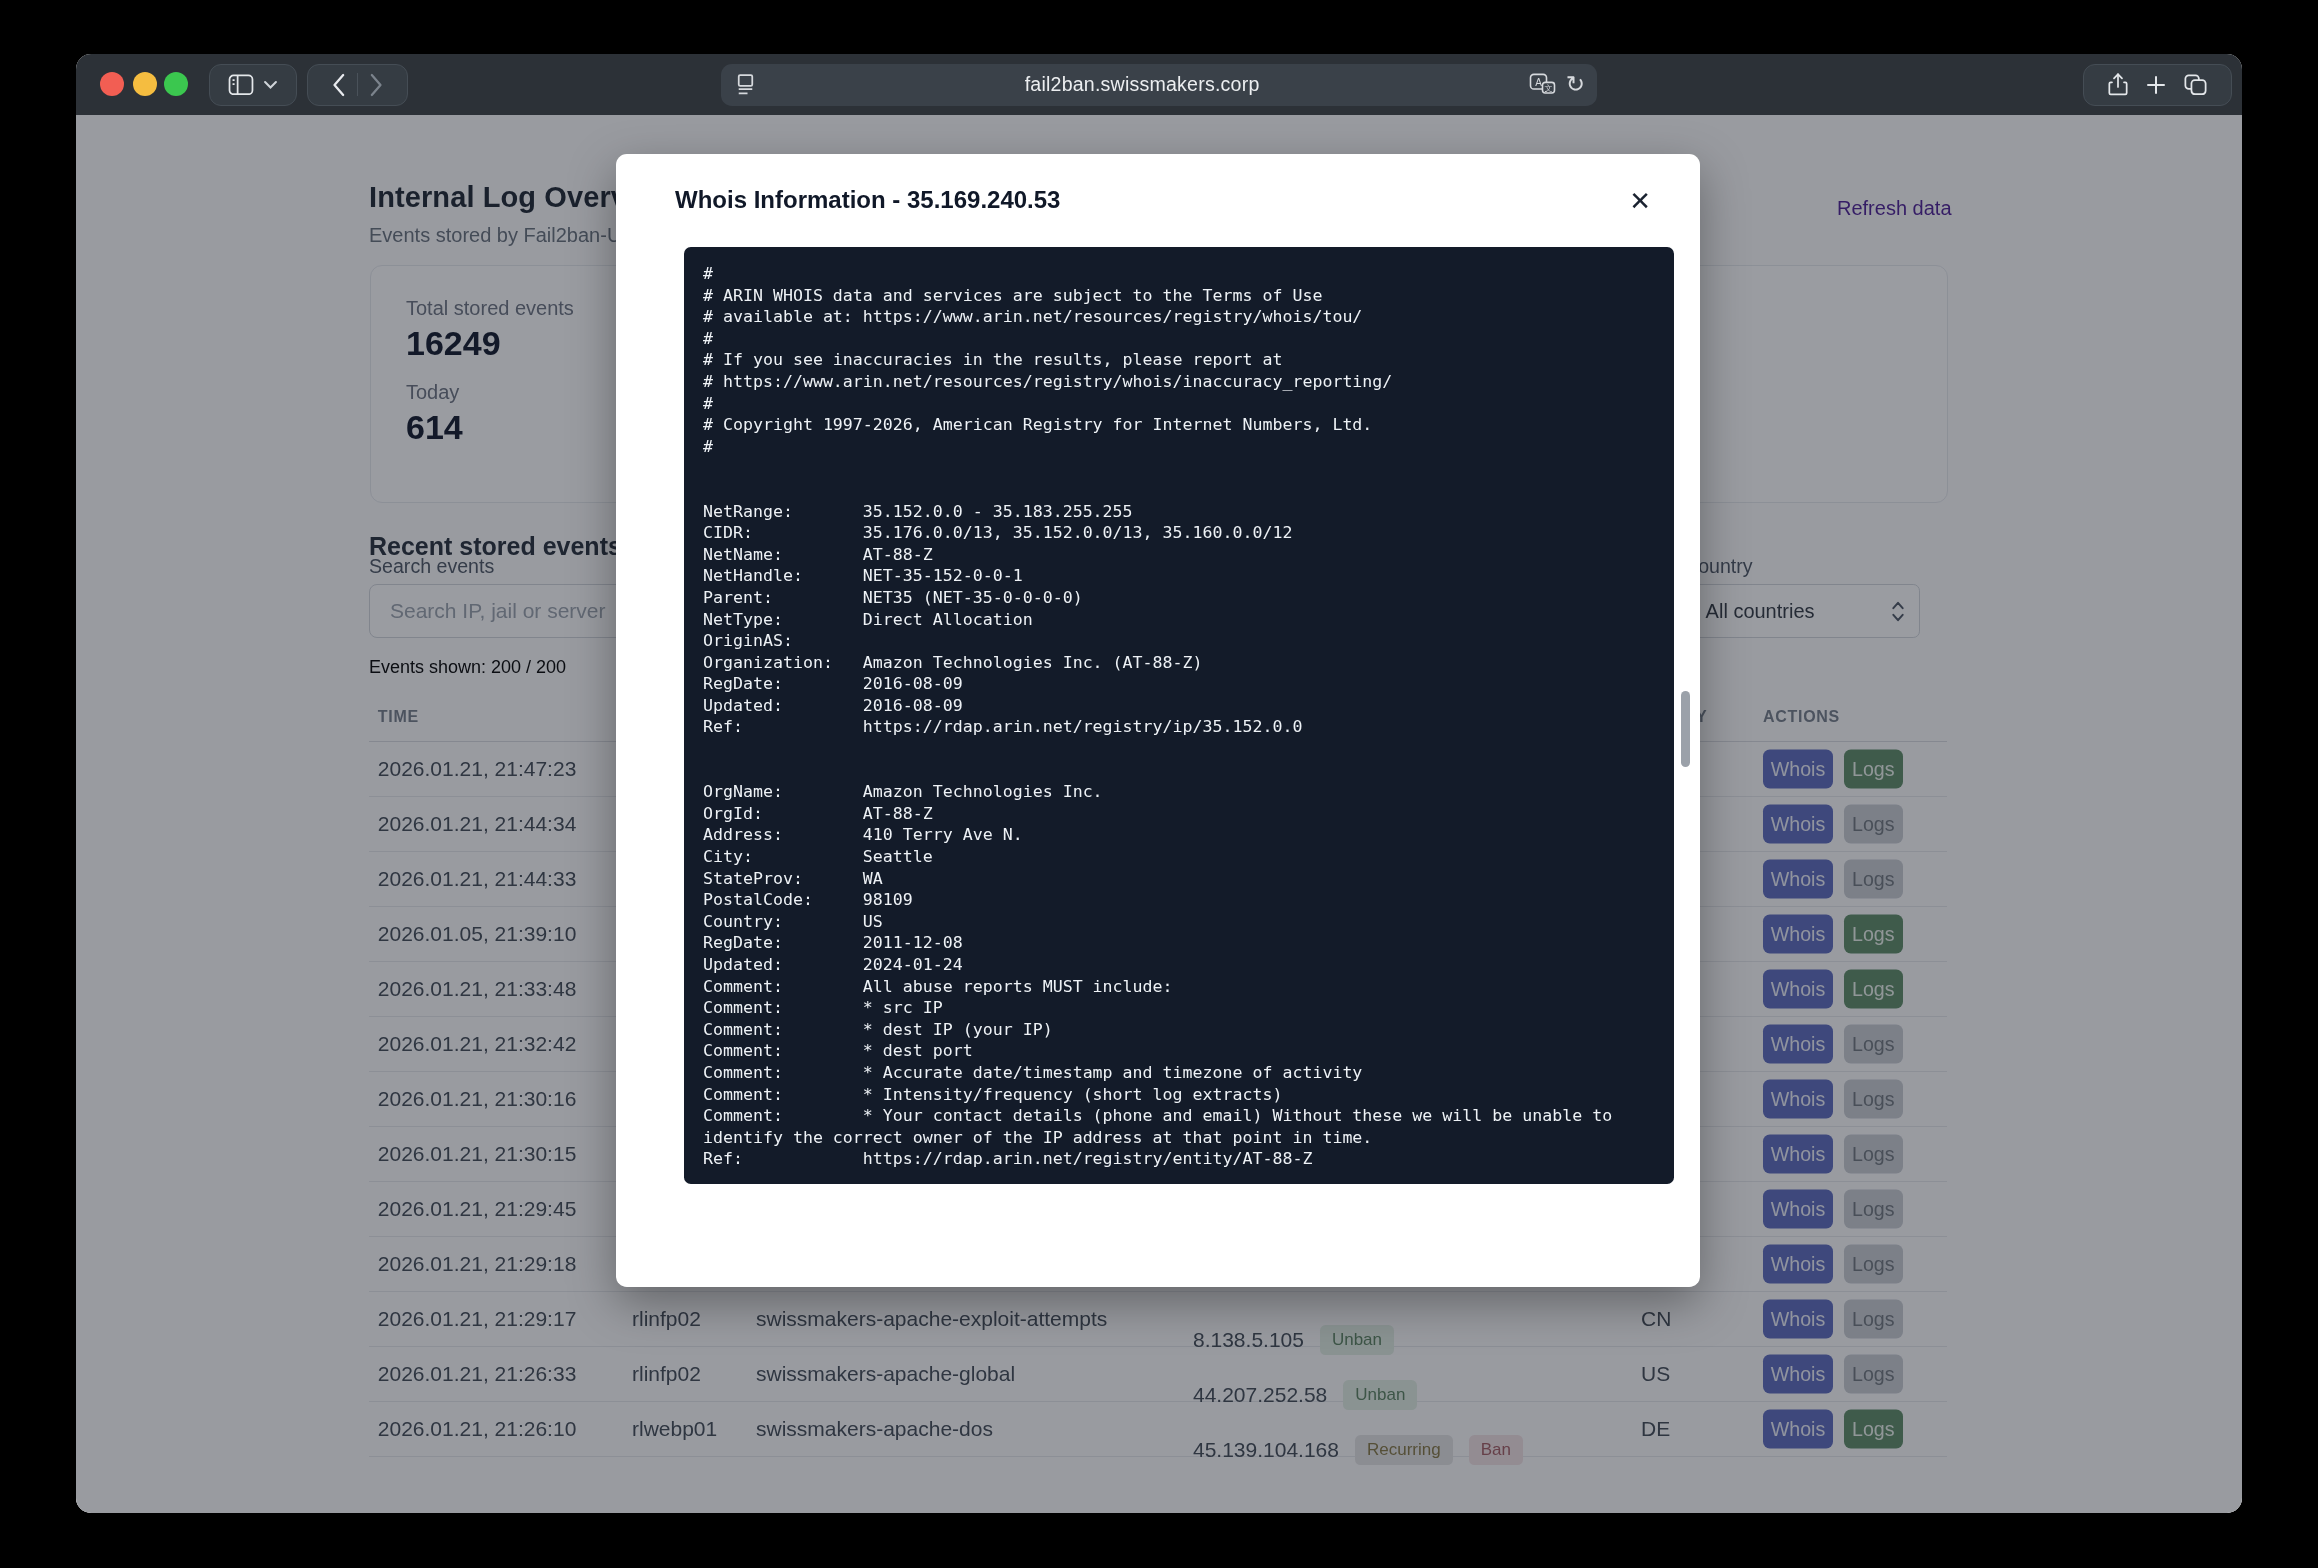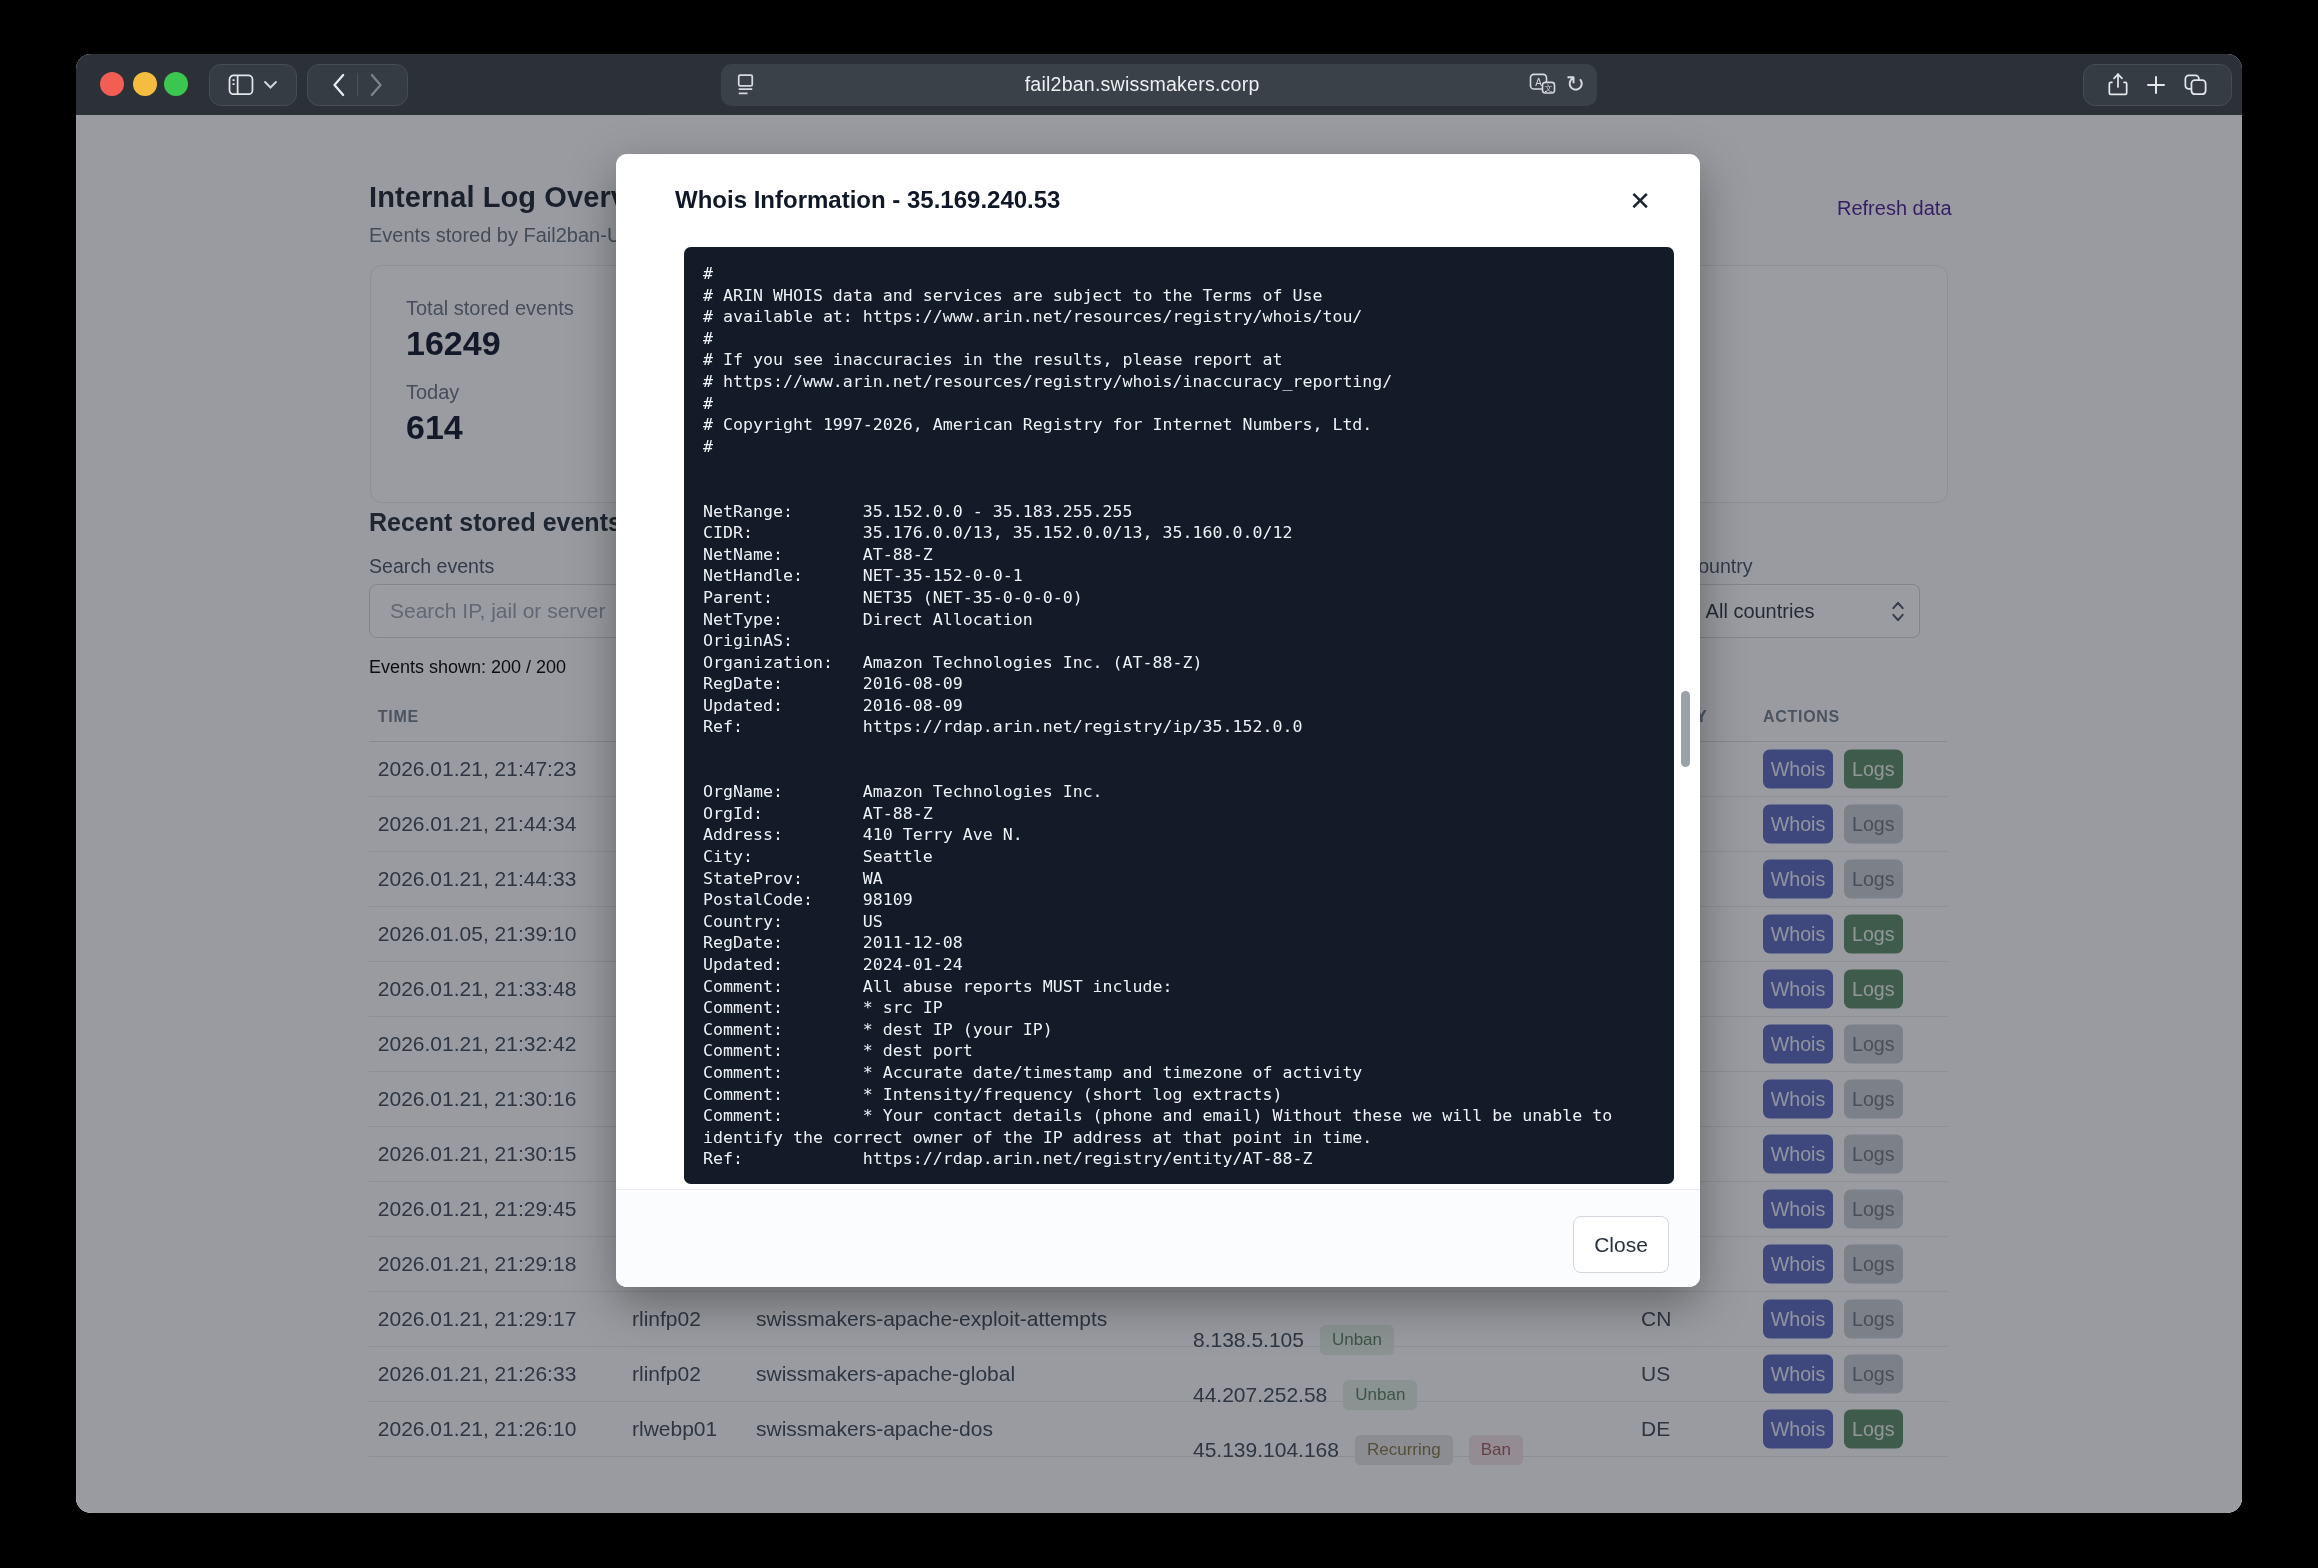--- a/index.html
+++ b/index.html
@@ -31,21 +31,21 @@
   .content { position:absolute; top:61px; left:0; right:0; bottom:0; background:#fdfdfe; overflow:hidden; }
   .pg-title { position:absolute; left:293px; top:66px; font-size:29px; font-weight:700; color:#1b2430; letter-spacing:0.1px; }
   .pg-sub   { position:absolute; left:293px; top:109px; font-size:20px; color:#67707c; white-space:nowrap; }
   .refresh  { position:absolute; left:1761px; top:82px; font-size:20px; color:#4c1d95; cursor:pointer; }
 
   .stats-card { position:absolute; left:294px; top:150px; width:1578px; height:238px; background:#fff;
     border:1.4px solid #e7e9ee; border-radius:12px; padding:31px 0 0 35px; }
   .stat-label { font-size:20px; color:#6b7280; }
   .stat-value { font-size:34px; font-weight:700; color:#0f172a; margin:4px 0 17.6px 0; }
 
-  .recent-h   { position:absolute; left:293px; top:393px; font-size:25px; font-weight:700; color:#242d39; }
+  .recent-h   { position:absolute; left:293px; top:417px; font-size:25px; font-weight:700; color:#242d39; }
   .search-lab { position:absolute; left:293px; top:440px; font-size:19.6px; color:#4b5563; }
   .search-input { position:absolute; left:293px; top:469px; width:608px; height:54px; border:1.4px solid #d2d6dc;
     border-radius:8px; background:#fff; font-size:21px; padding:0 20px; color:#374151; font-family:"Liberation Sans",sans-serif; }
   .search-input::placeholder { color:#9aa2ad; }
   .country-lab { position:absolute; left:1608px; top:440px; font-size:19.6px; color:#4b5563; }
   .country-sel { position:absolute; left:1611px; top:469px; width:233px; height:54px; border:1.4px solid #d2d6dc;
     border-radius:6.8px; background:#fff; display:flex; align-items:center; padding:0 13.5px 0 17.6px; font-size:20px; color:#2f3640; }
   .country-sel .val { flex:1; }
   .events-shown { position:absolute; left:293px; top:542px; font-size:18px; color:#000000; }
 
@@ -415,20 +415,17 @@
 Comment:        All abuse reports MUST include:
 Comment:        * src IP
 Comment:        * dest IP (your IP)
 Comment:        * dest port
 Comment:        * Accurate date/timestamp and timezone of activity
 Comment:        * Intensity/frequency (short log extracts)
 Comment:        * Your contact details (phone and email) Without these we will be unable to identify the correct owner of the IP address at that point in time.
 Ref:            https://rdap.arin.net/registry/entity/AT-88-Z</pre>
       </div>
       <div class="scroll-thumb"></div>
-      <div class="m-footer">
-        <button class="btn-close">Close</button>
-      </div>
     </div>
 
   </div>
 </div>
 
 
 </body></html>

